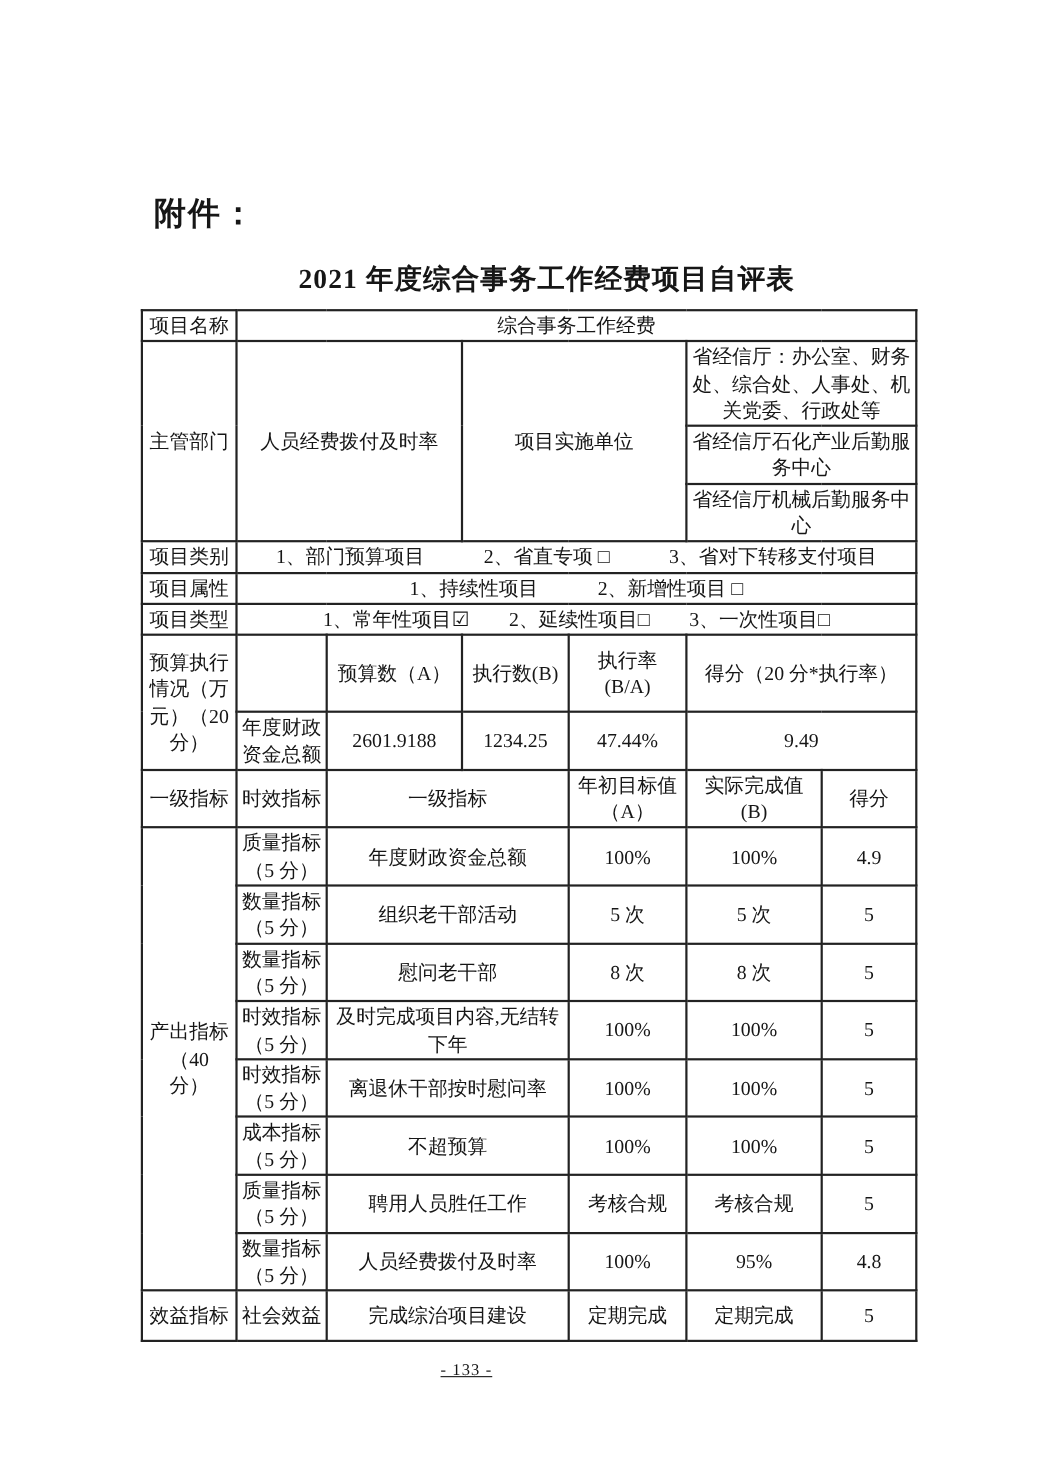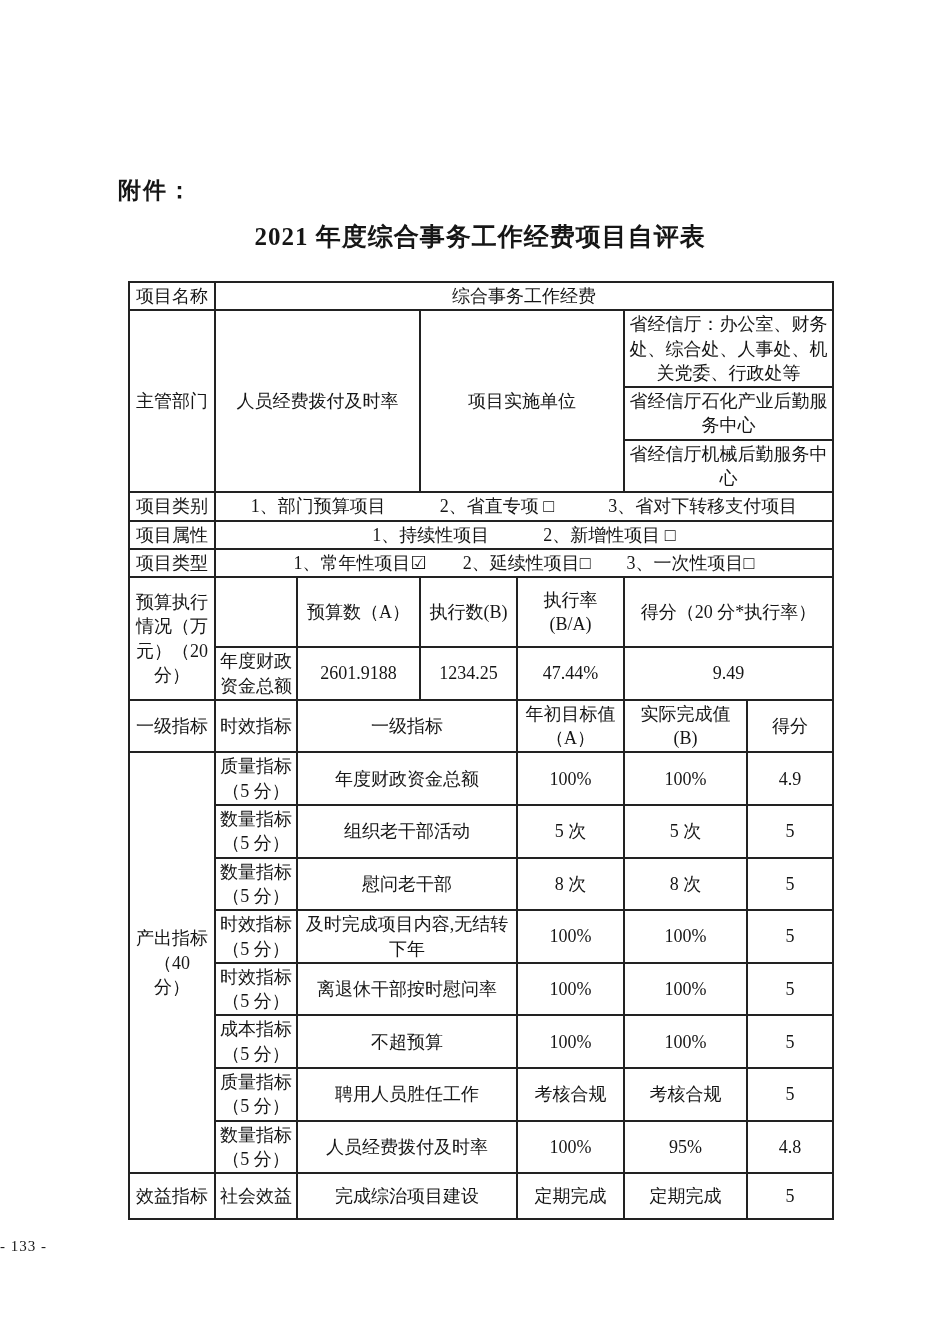--- a/index.html
+++ b/index.html
@@ -5,27 +5,27 @@
   html,body{margin:0;padding:0;}
   body{
     width:945px;height:1336px;background:#ffffff;
     font-family:"Liberation Serif","DejaVu Serif",serif;
     color:#161616;
     position:relative;
     overflow:hidden;
   }
   .page{position:absolute;inset:0;background:#fff;}
   .attachment{
-    position:absolute;left:118px;top:175px;
-    font-size:23px;font-weight:bold;letter-spacing:2px;
+    position:absolute;left:140px;top:175px;
+    font-size:29px;font-weight:bold;letter-spacing:2px;
   }
   .doc-title{
     position:absolute;left:128px;top:220px;width:704px;
     text-align:center;font-size:25px;font-weight:bold;
-    letter-spacing:1px;margin:0;
+    letter-spacing:1px;margin:17px;
   }
   .meta-row{
     position:absolute;left:115px;top:253px;width:716px;
     font-size:19px;font-weight:bold;letter-spacing:1px;
   }
   .meta-date{position:absolute;left:425px;top:0;}
   table.eval{
     position:absolute;left:128px;top:281px;
     border-collapse:collapse;table-layout:fixed;width:704px;
   }
@@ -35,21 +35,21 @@
     padding:1px 4px;font-size:18px;line-height:1.35;
     overflow:hidden;word-break:break-all;
   }
   td.left{text-align:left;}
   td.opts{text-align:left;padding-left:7px;white-space:pre-wrap;}
   tr.h25{height:25px;} tr.h79{height:75px;} tr.h48{height:44px;}
   tr.h26{height:22px;} tr.h63{height:70px;} tr.h53{height:49px;}
   tr.h50{height:46px;}
   .page-number{
     position:absolute;left:0;top:1238px;width:848px;
-    text-align:left;font-size:15px;letter-spacing:1px;
+    text-align:center;font-size:15px;letter-spacing:1px;text-decoration:underline;
   }
 </style>
 </head>
 <body>
 
 <div class="page">
 
   <div class="attachment">附件：</div>
 
   <h1 class="doc-title">2021 年度综合事务工作经费项目自评表</h1>

